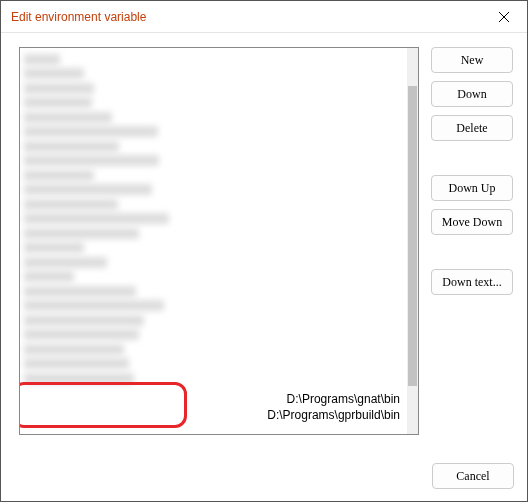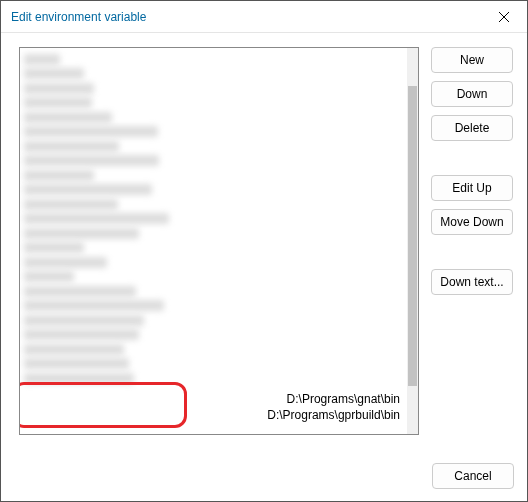--- a/index.html
+++ b/index.html
@@ -19,21 +19,21 @@
     .titlebar {
       height: 32px;
       display: flex;
       align-items: center;
       padding-left: 10px;
       border-bottom: 1px solid #e5e5e5;
       position: relative;
     }
     .titlebar-title {
       font-size: 12px;
-      color: #0369a1;
+      color: #c2410c;
     }
     .close-btn {
       position: absolute;
       right: 0;
       top: 0;
       width: 46px;
       height: 32px;
       display: flex;
       align-items: center;
       justify-content: center;
@@ -111,21 +111,21 @@
       display: flex;
       flex-direction: column;
       gap: 8px;
     }
     .btn {
       height: 26px;
       border: 1px solid #ccc;
       border-radius: 4px;
       background: #fdfdfd;
       font-size: 12px;
-      font-family: Liberation Sans, sans-serif;
+      font-family: Liberation Serif, serif;
       cursor: pointer;
       display: flex;
       align-items: center;
       justify-content: center;
       color: #000;
     }
     .gap-medium { height: 18px; }
     .gap-large { height: 18px; }
     .footer {
       position: absolute;
@@ -196,21 +196,21 @@
       <div class="scrollbar-thumb" style="top:38px;height:300px;"></div>
     </div>
     <div class="highlight-box" style="left:-8px;top:334px;width:175px;height:46px;"></div>
   </div>
 
   <div class="buttons-col">
     <button class="btn">New</button>
     <button class="btn">Down</button>
     <button class="btn">Delete</button>
     <div class="gap-medium"></div>
-    <button class="btn">Edit Up</button>
+    <button class="btn">Down Up</button>
     <button class="btn">Move Down</button>
     <div class="gap-large"></div>
     <button class="btn">Down text...</button>
   </div>
 </div>
 
 <div class="footer">
   <button class="btn">Cancel</button>
 </div>
 

